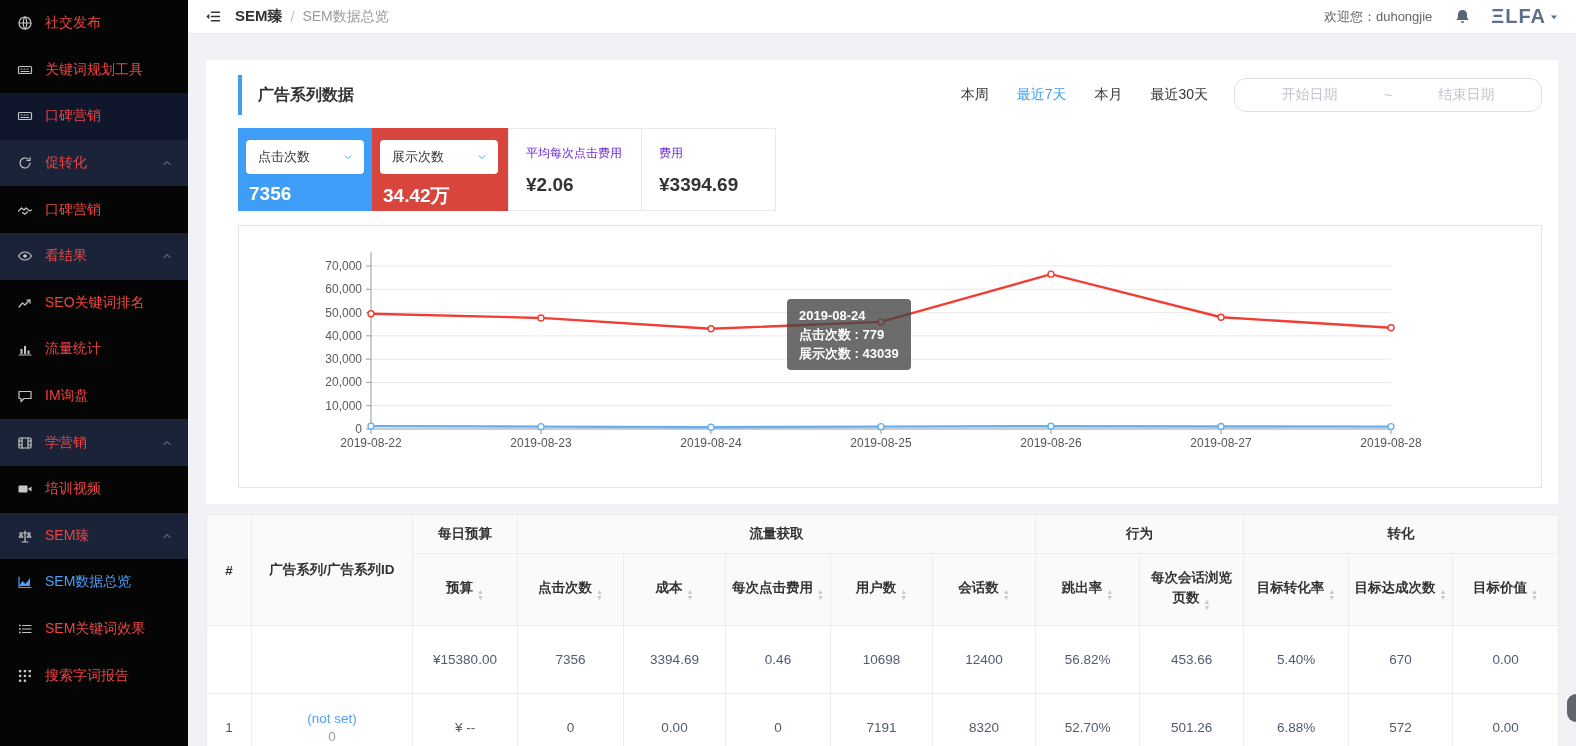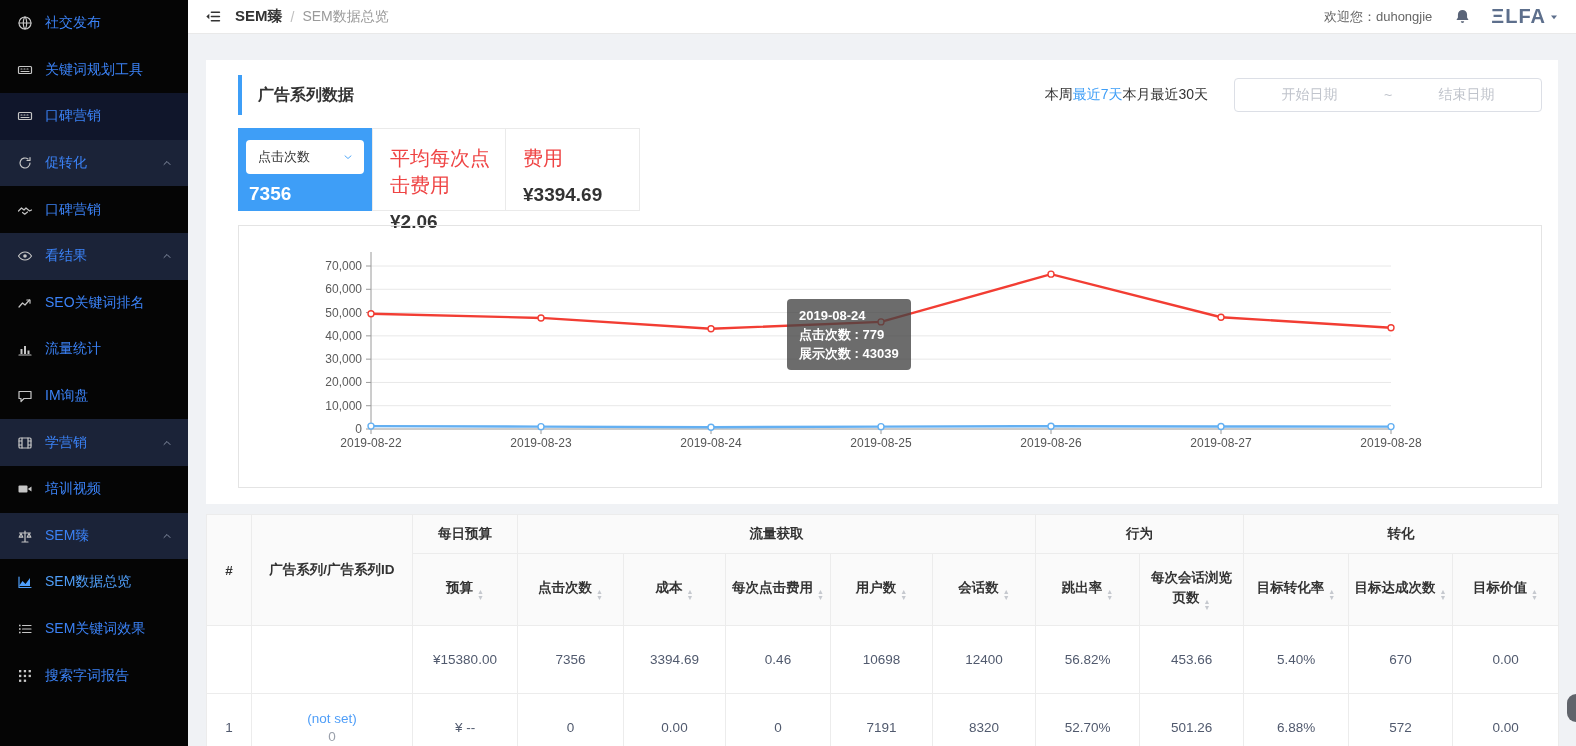--- a/index.html
+++ b/index.html
@@ -2,21 +2,21 @@
 <html><head>
 <meta charset="utf-8">
 <style>
   * { margin:0; padding:0; box-sizing:border-box; }
   html,body { width:1576px; height:746px; overflow:hidden;
     font-family:"Liberation Sans","DejaVu Sans",sans-serif; background:#f0f2f5; }
 
   
   .sidebar { position:fixed; left:0; top:0; width:188px; height:746px; background:#050505; z-index:5; }
   .side-item { height:46.6px; display:flex; align-items:center; padding:0 15px 0 17px;
-    color:#3b82f6; font-size:14px; cursor:pointer; }
+    color:#ef4444; font-size:14px; cursor:pointer; }
   .side-item.shaded { background:#10162b; }
   .side-item.group  { background:#1b2338; }
   .side-item.active { color:#4f9ef8; }
   .s-icon { width:18px; margin-right:10px; display:flex; color:#c6c6c6; flex:0 0 auto; }
   .side-item.active .s-icon { color:#4f9ef8; }
   .s-label { white-space:nowrap; }
   .s-chev { margin-left:auto; color:#939cb0; display:flex; }
 
   
   .main { margin-left:188px; }
@@ -32,41 +32,41 @@
   .logo { color:#5d6f8c; font-weight:bold; font-size:20px; letter-spacing:1px; cursor:pointer; }
   .logo-caret { color:#5d6f8c; display:flex; margin-left:2px; cursor:pointer; }
 
   
   .content { padding:26px 18px 0; }
   .card { background:#fff; }
   .card1 { padding:15px 16px 16px 32px; }
   .card-head { display:flex; align-items:center; height:40px; }
   .accent { width:4px; height:40px; background:#3e9ef7; margin-right:16px; flex:0 0 auto; }
   .title { font-size:16px; color:#333; font-weight:600; }
-  .filters { margin-left:auto; display:flex; align-items:center;
+  .filters { margin-left:auto; display:flex; gap:28px; align-items:center;
     font-size:14px; color:#333; margin-right:26px;justify-content:flex-end; }
   .filter { cursor:pointer; }
   .filter.active { color:#3e9ef7; }
-  .date-range { width:308px; height:34px; border:1px solid #dcdfe6; border-radius:4px;
+  .date-range { width:308px; height:34px; border:1px solid #dcdfe6; border-radius:12px;
     display:flex; align-items:center; color:#c0c4cc; font-size:14px; background:#fff; cursor:text; }
   .dp { flex:1; text-align:center; }
 
   
   .stats { display:flex; margin-top:13px; }
   .stat-card { width:134px; height:83px; }
   .stat-card.blue { background:#3e9ef7; }
   .stat-card.red  { background:#d8453c; width:136px; }
   .stat-card.plain{ background:#fff; border:1px solid #eaeaea; }
   .stat-card.plain + .stat-card.plain { border-left:none; }
   .stat-select { width:118px; height:34px; background:#fff; border-radius:4px; margin:12px 0 0 8px;
     display:flex; align-items:center; justify-content:space-between; padding:0 10px 0 12px;
     font-size:13px; color:#333; cursor:pointer; }
   .sel-caret { color:#3e9ef7; display:flex; }
   .stat-value { color:#fff; font-size:19px; font-weight:bold; margin:9px 0 0 11px; }
-  .stat-label { margin:16px 0 0 17px; color:#ef4444; font-size:20px; }
+  .stat-label { margin:16px 0 0 17px; color:#6d28d9; font-size:12px; }
   .stat-value-dark { margin:12px 0 0 17px; color:#333; font-size:19px; font-weight:bold; }
 
   
   .chart-box { margin-top:14px; border:1px solid #e4e4e4; height:263px; position:relative; overflow:hidden; }
   .chart { position:absolute; left:0; top:0; }
   .tick { font-size:12px; fill:#5a5a5a; }
   .xlab { font-size:12px; fill:#555; }
   .tooltip { position:absolute; left:548px; top:73px; background:rgba(66,66,66,.78); color:#fff;
     border-radius:4px; padding:7px 12px; font-size:13px; line-height:19px; font-weight:bold; }
 
@@ -310,20 +310,31 @@
           <div class="stat-card blue">
             <div class="stat-select">
               <span>点击次数</span>
               <span class="sel-caret">
                 <svg width="12" height="12" viewBox="0 0 16 16" fill="none" stroke="currentColor" stroke-width="1.2" stroke-linecap="round" stroke-linejoin="round">
                   <path d="M4 6.5l4 3.5 4-3.5"></path>
                 </svg>
               </span>
             </div>
             <div class="stat-value">7356</div>
+          </div>
+          <div class="stat-card red">
+            <div class="stat-select">
+              <span>展示次数</span>
+              <span class="sel-caret">
+                <svg width="12" height="12" viewBox="0 0 16 16" fill="none" stroke="currentColor" stroke-width="1.2" stroke-linecap="round" stroke-linejoin="round">
+                  <path d="M4 6.5l4 3.5 4-3.5"></path>
+                </svg>
+              </span>
+            </div>
+            <div class="stat-value">34.42万</div>
           </div>
           <div class="stat-card plain">
             <div class="stat-label">平均每次点击费用</div>
             <div class="stat-value-dark">¥2.06</div>
           </div>
           <div class="stat-card plain">
             <div class="stat-label">费用</div>
             <div class="stat-value-dark">¥3394.69</div>
           </div>
         </div>

